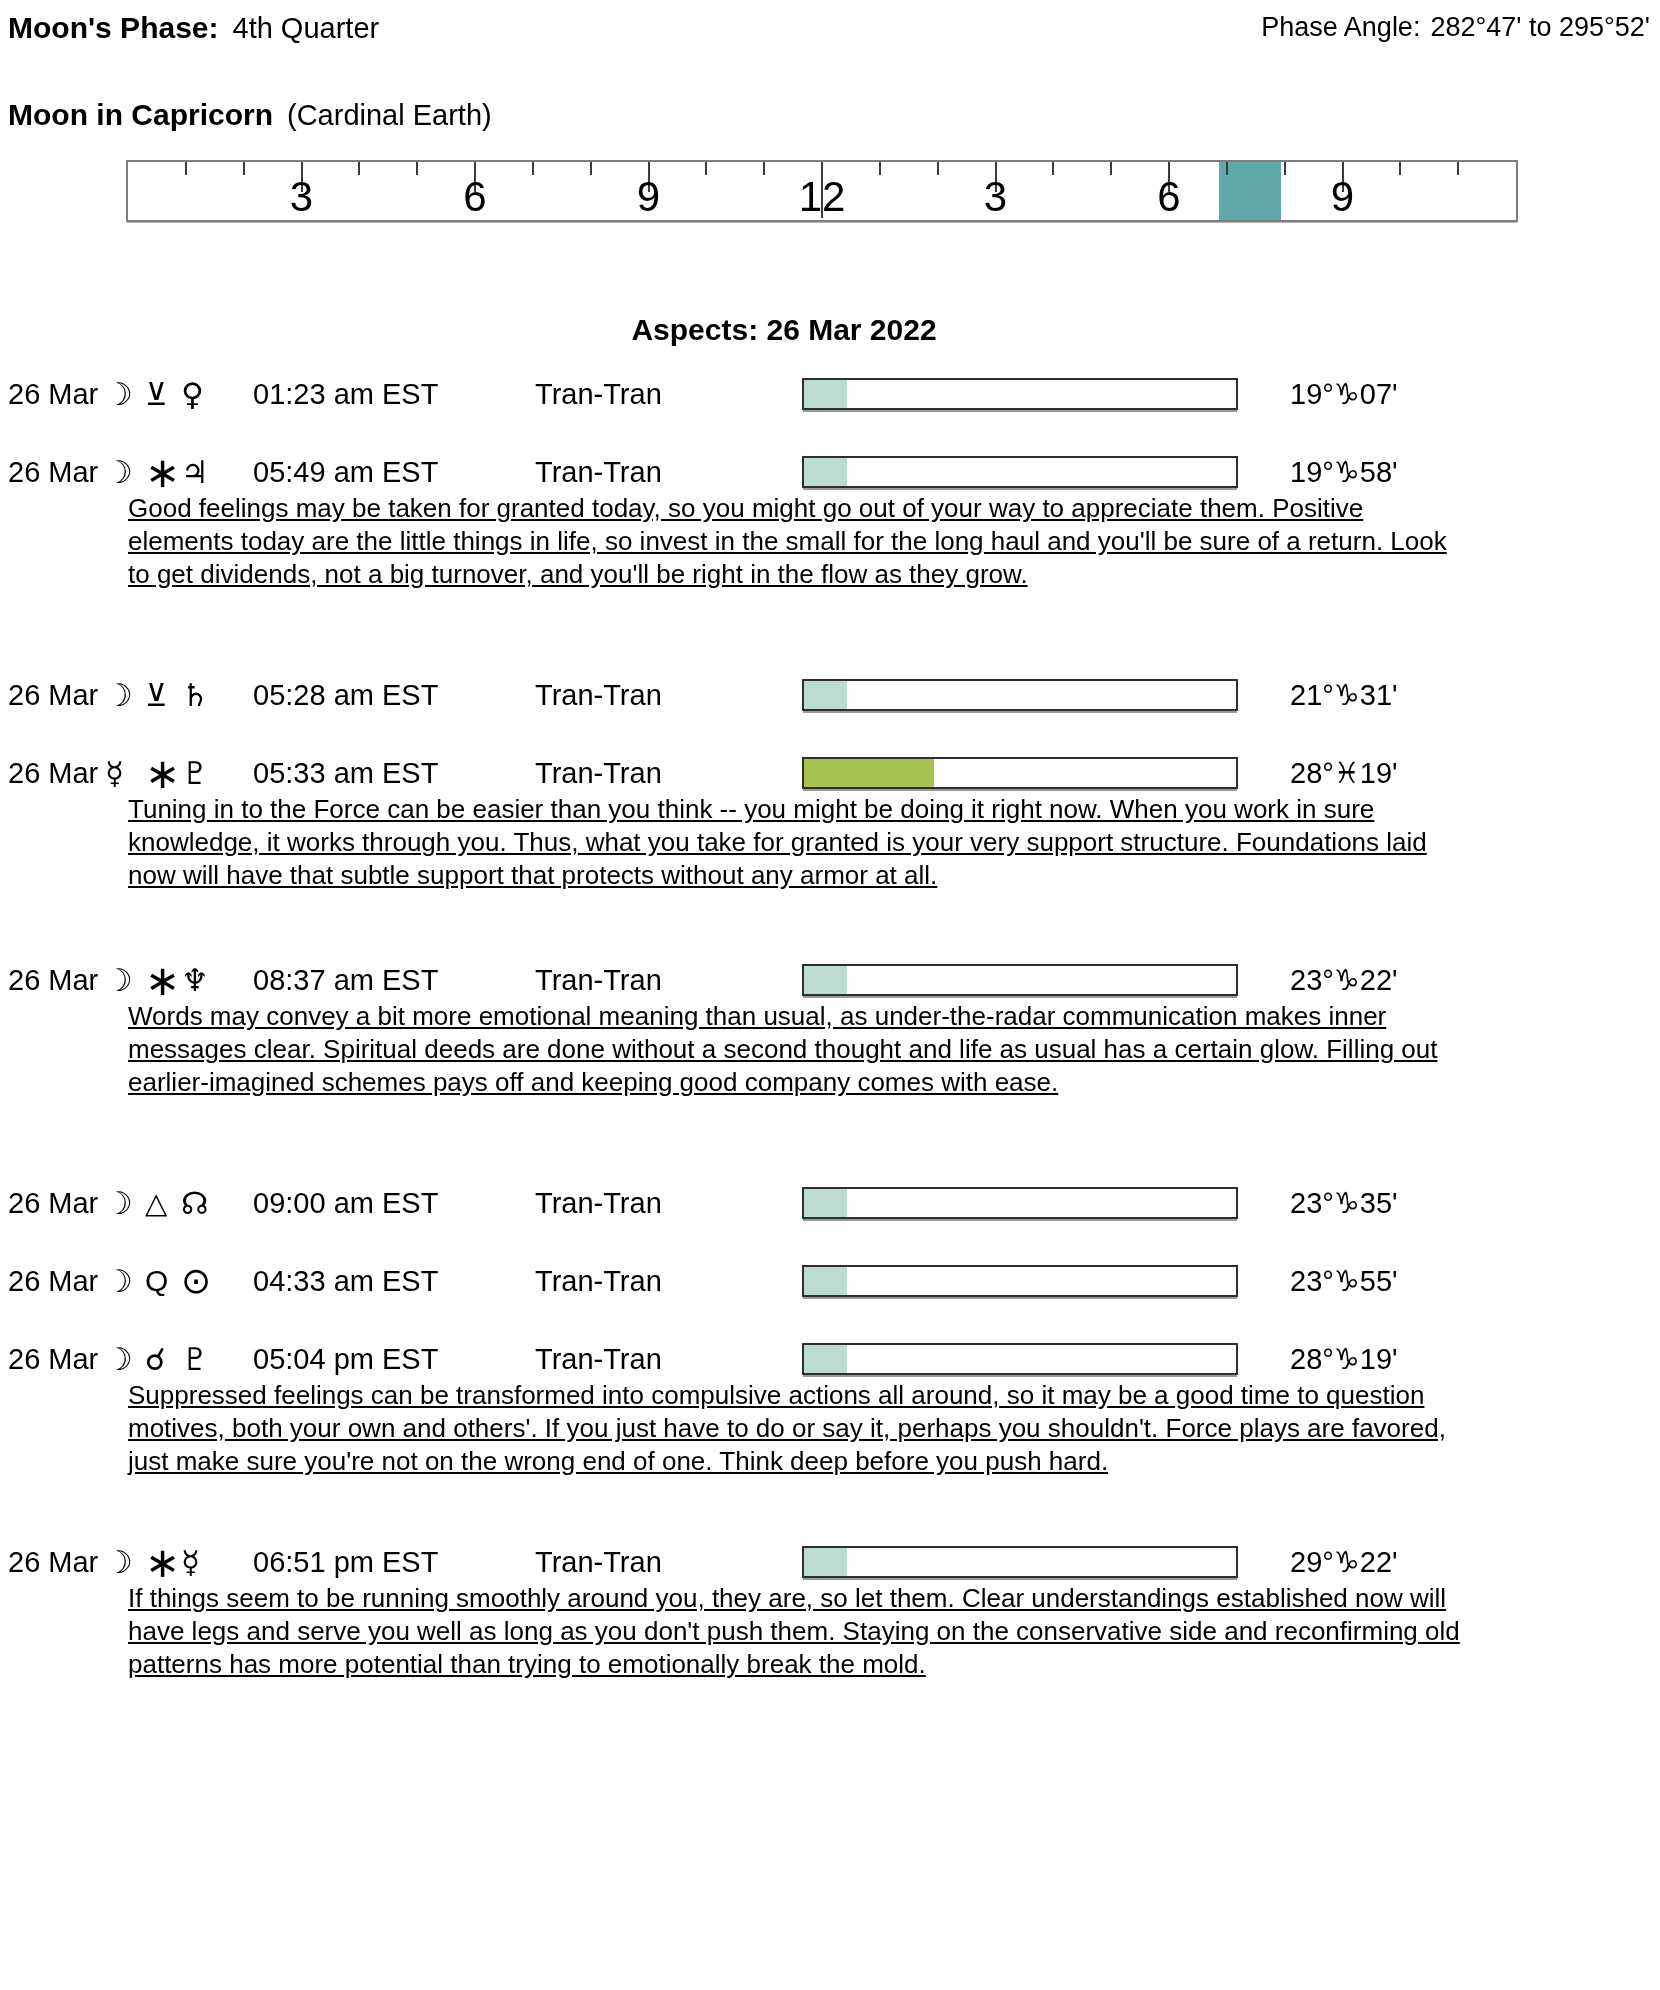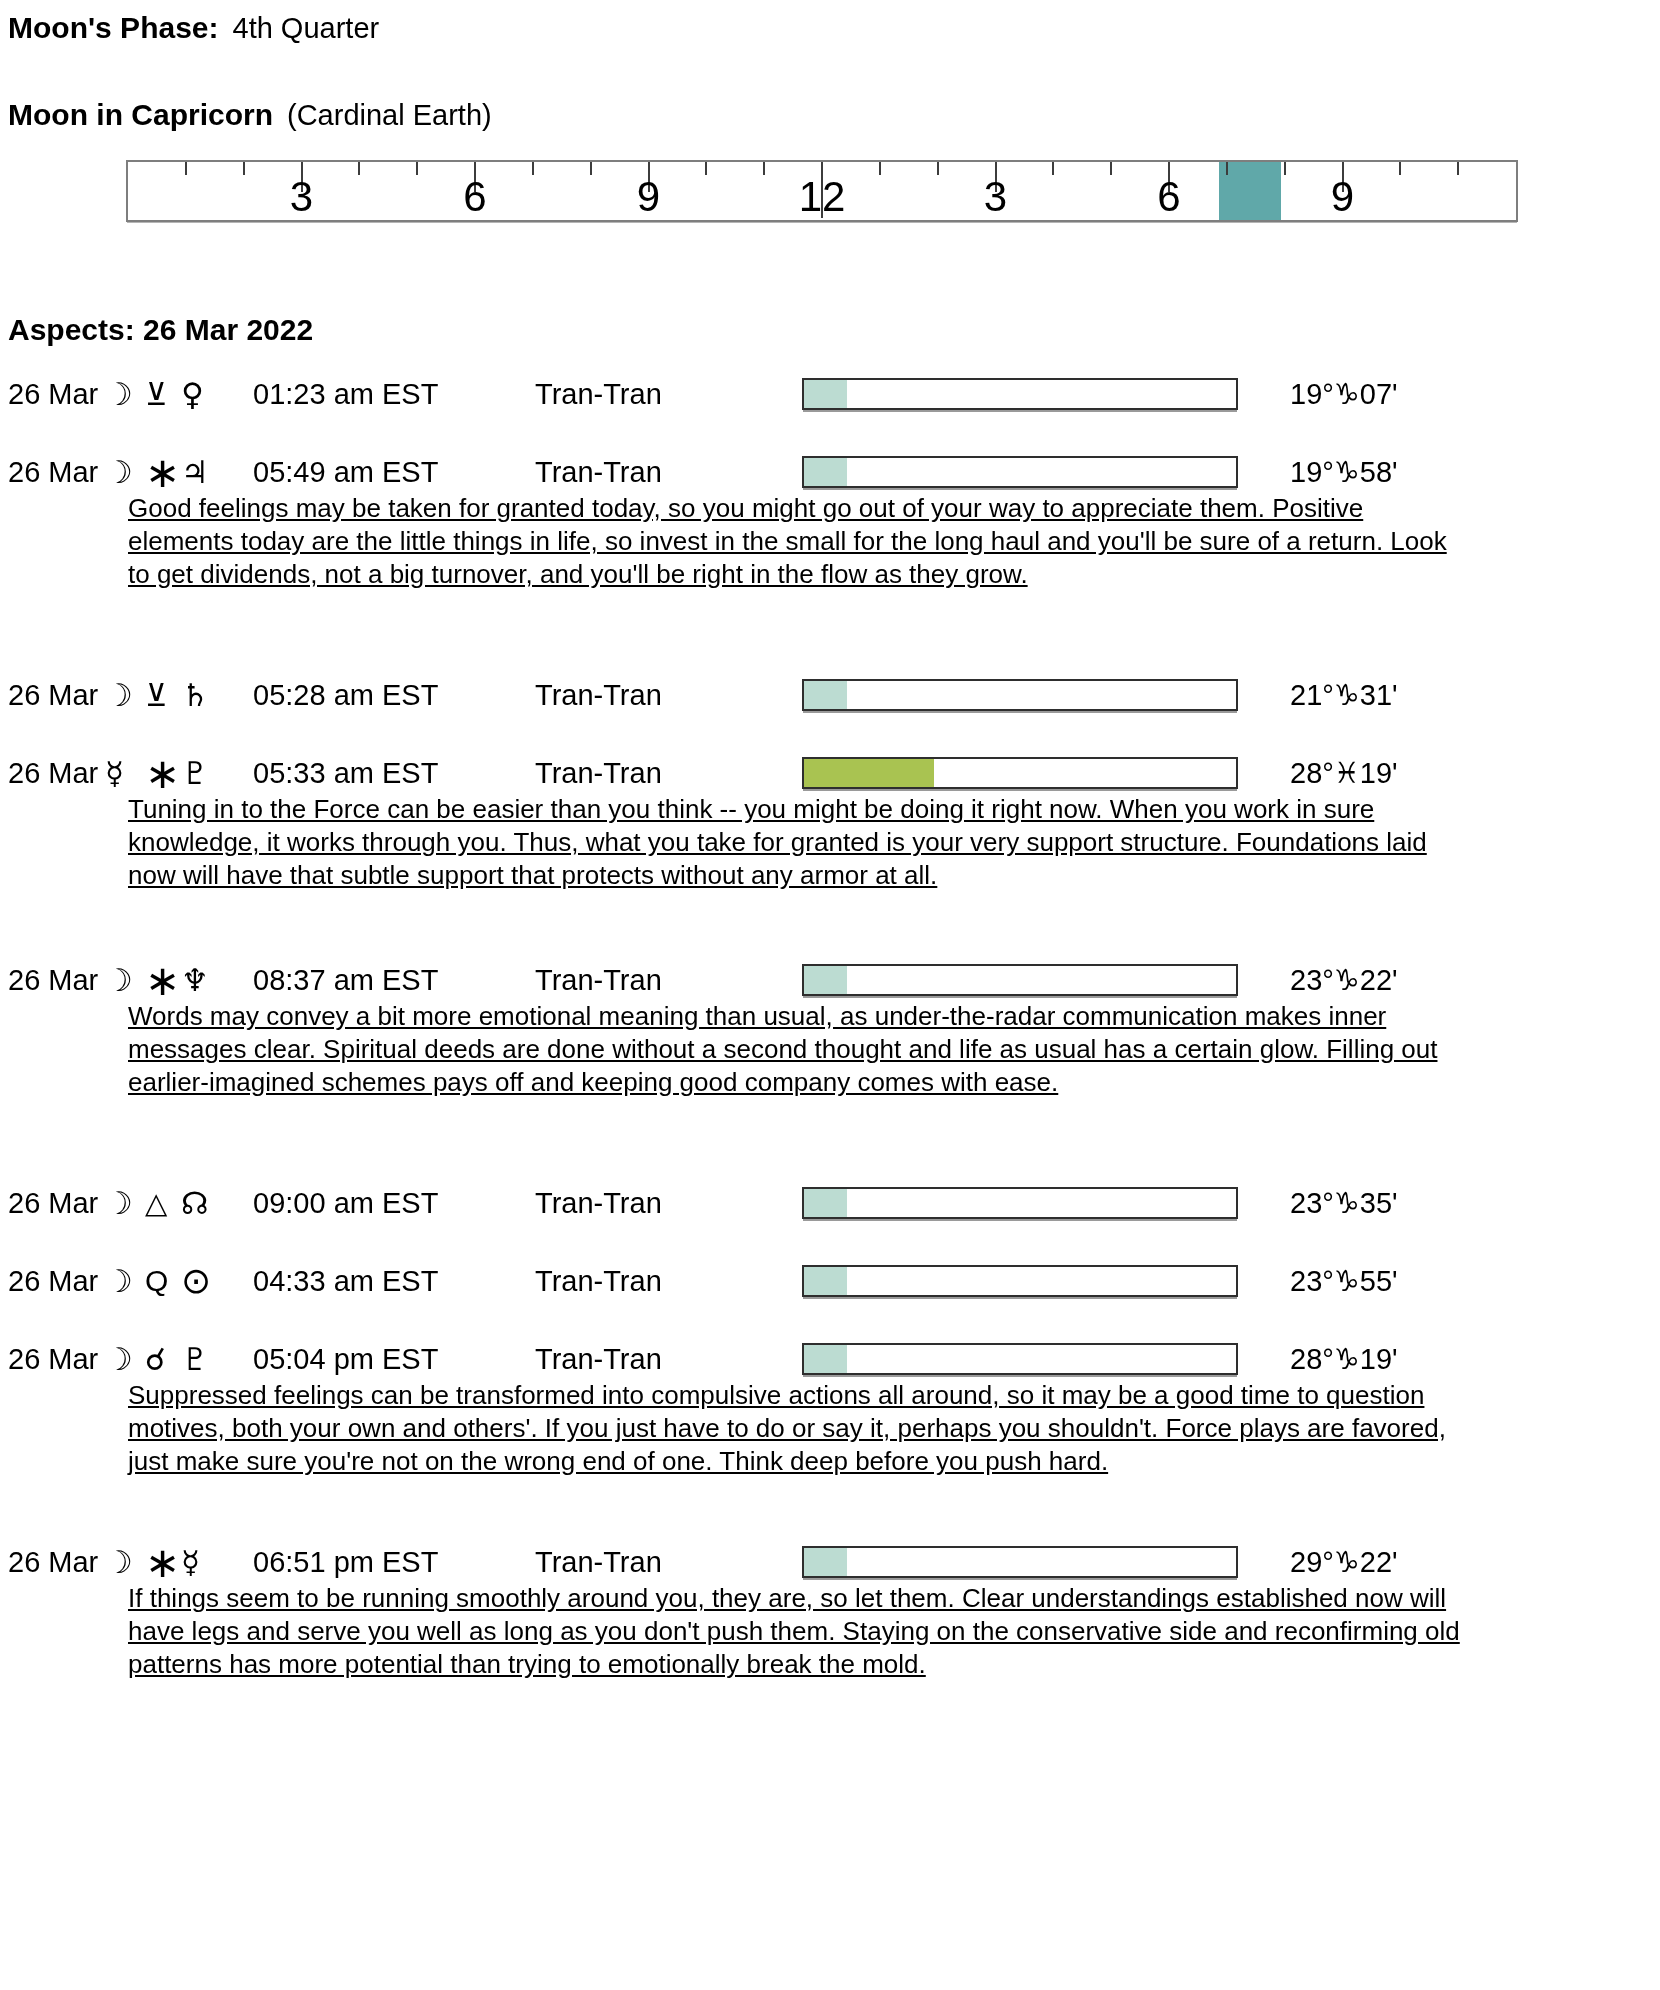--- a/index.html
+++ b/index.html
@@ -22,21 +22,21 @@
   
   .ruler { position:relative; margin-top:27px; margin-left:118px; width:1392px; height:62px;
            border:2px solid #7e7e7e; background:#fff; box-shadow:0 2px 0 -1px #b5b5b5; }
   .tick { position:absolute; top:0; width:2px; height:13px; background:#3c3c3c; transform:translateX(-1px); }
   .tick.big  { height:30px; }
   .tick.tall { height:56px; }
   .hlabel { position:absolute; top:12px; transform:translateX(-50%); font-size:42px; line-height:46px; }
   .voc { position:absolute; top:0; bottom:0; }
 
   
-  .aspects-title { margin-top:90px; width:1552px; font-weight:bold;
+  .aspects-title { margin-top:90px; width:1552px; text-align:center; font-weight:bold;
                    font-size:30px; line-height:36px; }
   #aspect-list { margin-top:28px; }
   .aspect-row { display:flex; align-items:center; height:36px; font-size:29px; line-height:36px; }
   .c-date   { width:97px; flex:none; }
   .c-glyphs { width:148px; flex:none; display:flex; align-items:center;
               font-family:"DejaVu Sans", sans-serif; }
   .c-glyphs span { display:inline-block; line-height:36px; }
   .pg { width:40px; font-size:31px; }
   .ag { width:36px; font-size:31px; }
   .c-time { width:256px; flex:none; }
@@ -55,20 +55,21 @@
 
   .interp { margin:2px 0 0 120px; max-width:1335px; font-size:26px; line-height:33px;text-decoration:underline; }
 </style>
 </head>
 <body>
 
 <div class="page">
 
   <div class="hline l1">
     <div><span class="b">Moon's Phase:</span><span class="v">4th Quarter</span></div>
+    <div class="pa"><span>Phase Angle:</span><span class="pav">282°47' to 295°52'</span></div>
   </div>
 
   <div class="hline l2"><span class="b">Moon in Capricorn</span><span class="v">(Cardinal Earth)</span></div>
 
 
 
   <div class="ruler" id="ruler">
       <div class="voc" style="left: 78.625%; width: 4.41667%; background: rgb(96, 168, 169);"></div>
       <div class="tick" style="left: 4.16667%;"></div>
       <div class="tick" style="left: 8.33333%;"></div>

